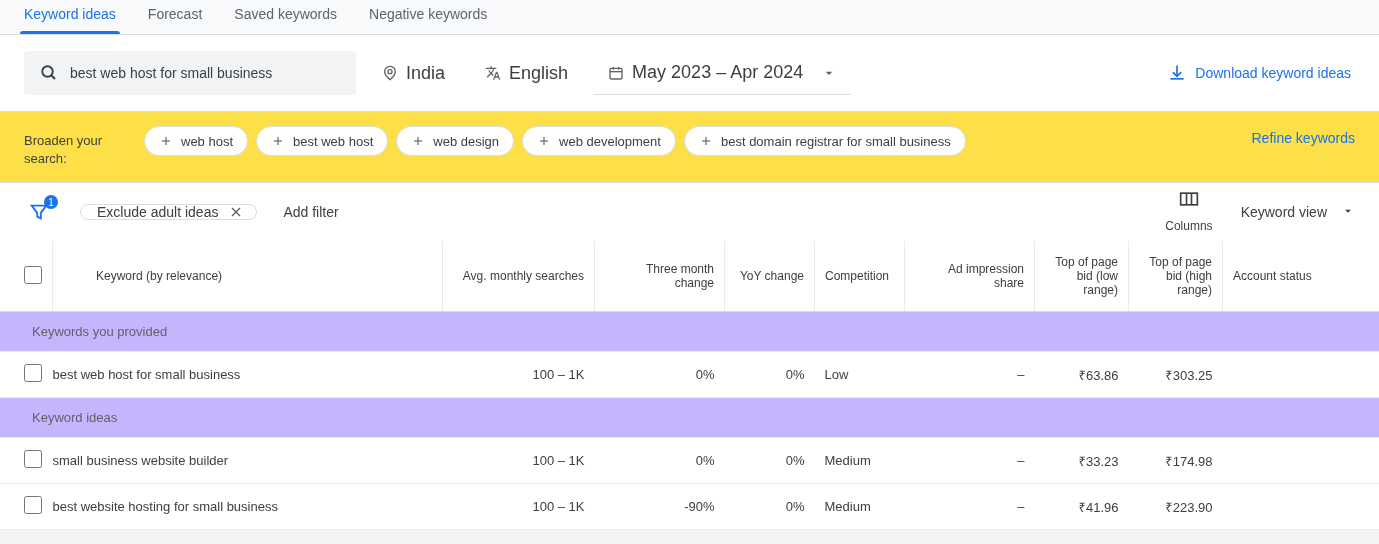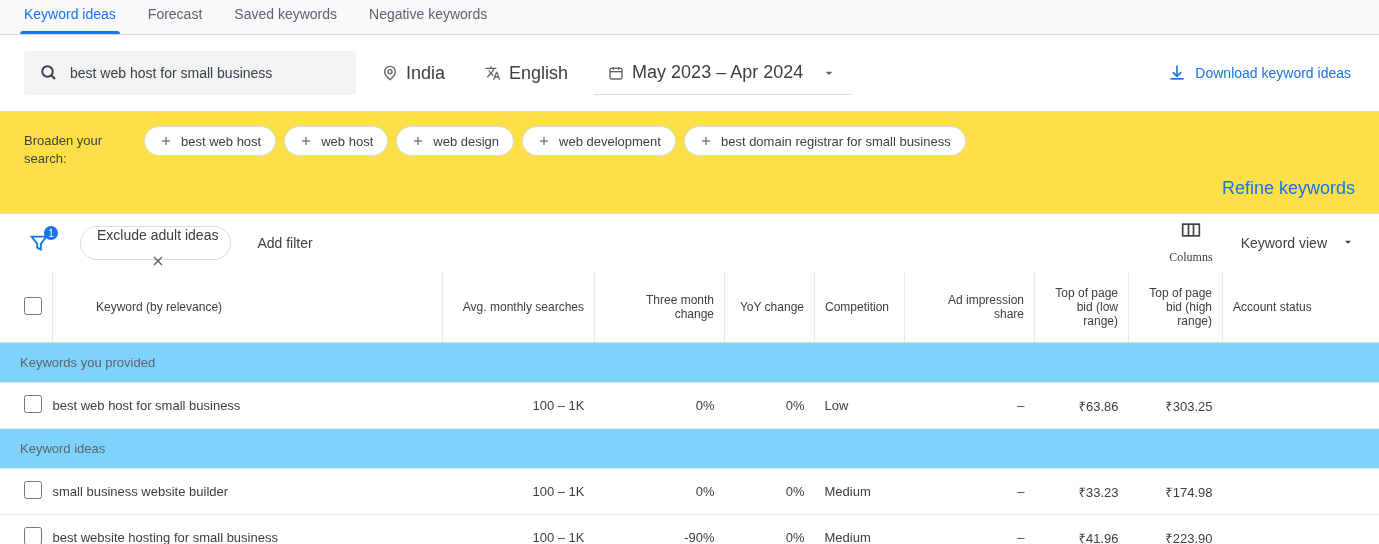--- a/index.html
+++ b/index.html
@@ -125,25 +125,24 @@
   border-radius: 16px;
   padding: 0 14px;
   height: 30px;
   font-size: 13px;
   color: #3c4043;
   background: #fff;
   cursor: pointer;
 }
 .refine-link {
   color: #1a73e8;
-  font-size: 18px;
+  font-size: 14px;
   text-align: right;
   padding-top: 4px;
   cursor: pointer;
-  margin-top: 48px;
 }
 .filter-bar {
   display: flex;
   align-items: center;
   padding: 8px 24px;
   gap: 26px;
   background: #fff;
   height: 58px;
 }
 .filter-funnel {
@@ -165,25 +164,24 @@
   align-items: center;
   justify-content: center;
 }
 .filter-chip {
   display: inline-flex;
   align-items: center;
   gap: 10px;
   border: 1px solid #dadce0;
   border-radius: 18px;
   padding: 0 12px 0 16px;
-  height: 34px;
-  font-size: 14px;
-  color: #3c4043;
-  cursor: pointer;
-  flex-direction: column;
+  height: 16px;
+  font-size: 14px;
+  color: #3c4043;
+  cursor: pointer;
 }
 .filter-chip .x { color: #5f6368; }
 .add-filter {
   font-size: 14px;
   color: #3c4043;
   cursor: pointer;
 }
 .ideas-count {
   font-size: 16px;
   color: #3c4043;
@@ -194,21 +192,20 @@
   align-items: center;
   gap: 28px;
 }
 .columns-btn {
   display: flex;
   flex-direction: column;
   align-items: center;
   gap: 12px;
   color: #3c4043;
   cursor: pointer;
-  font-family: Liberation Serif, serif;
 }
 .columns-btn span { font-size: 12px; }
 .keyword-view {
   display: flex;
   align-items: flex-start;
   gap: 14px;
   font-size: 14px;
   color: #3c4043;
   cursor: pointer;
 }
@@ -230,24 +227,24 @@
 th.right { text-align: right; }
 th:last-child { border-right: none; }
 td {
   font-size: 13px;
   color: #3c4043;
   padding: 12px 10px;
   border-bottom: 1px solid #e8eaed;
 }
 td.right { text-align: right; }
 tr.section td {
-  background: #7dd3fc;
+  background: #c4b5fd;
   font-size: 13px;
   color: #5f6368;
-  padding: 12px 20px;
+  padding: 12px 32px;
   border-bottom: 1px solid #e8eaed;
 }
 .checkbox-cell { width: 48px; padding-left: 24px; }
 td.keyword-cell { padding-left: 0; }
 input[type="checkbox"] {
   width: 18px;
   height: 18px;
   cursor: pointer;
   accent-color: #1a73e8;
 }
@@ -318,28 +315,28 @@
   </div>
 
   <div class="broaden-bar">
     <div class="broaden-label">Broaden your search:</div>
     <div class="chip-row">
       <div class="chip">
           <svg width="14" height="14" viewBox="0 0 24 24" stroke="#5f6368" stroke-width="2">
             <line x1="12" y1="5" x2="12" y2="19"></line>
             <line x1="5" y1="12" x2="19" y2="12"></line>
           </svg>
-          <span>best web host</span>
+          <span>web host</span>
         </div>
       <div class="chip">
           <svg width="14" height="14" viewBox="0 0 24 24" stroke="#5f6368" stroke-width="2">
             <line x1="12" y1="5" x2="12" y2="19"></line>
             <line x1="5" y1="12" x2="19" y2="12"></line>
           </svg>
-          <span>web host</span>
+          <span>best web host</span>
         </div>
       <div class="chip">
           <svg width="14" height="14" viewBox="0 0 24 24" stroke="#5f6368" stroke-width="2">
             <line x1="12" y1="5" x2="12" y2="19"></line>
             <line x1="5" y1="12" x2="19" y2="12"></line>
           </svg>
           <span>web design</span>
         </div>
       <div class="chip">
           <svg width="14" height="14" viewBox="0 0 24 24" stroke="#5f6368" stroke-width="2">

